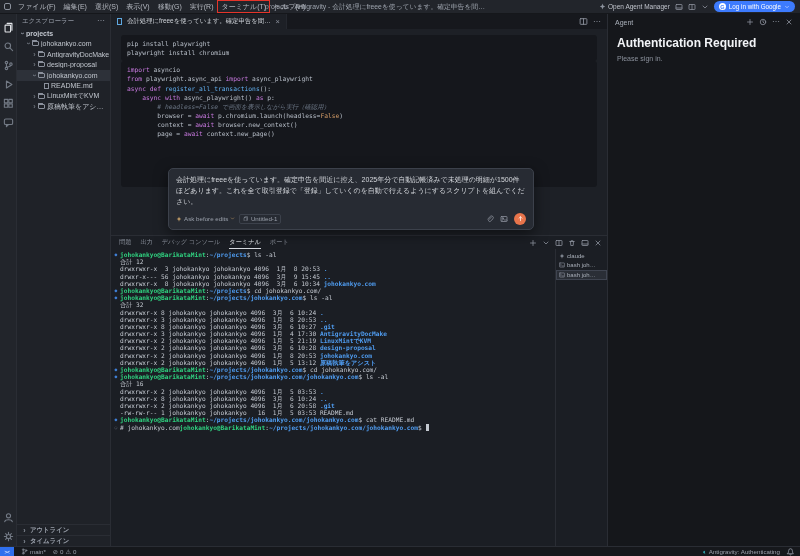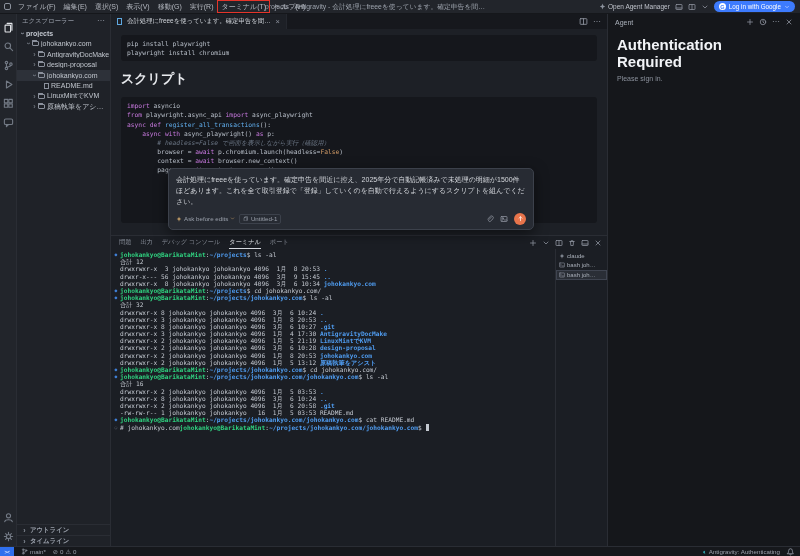--- a/index.html
+++ b/index.html
@@ -126,21 +126,21 @@
   .sess.active{background:#2a2e36;outline:1px solid #3f4450;outline-offset:-1px;}
   .sess-lbl{overflow:hidden;text-overflow:ellipsis;}
 
   
   .agent{width:193px;background:#15171b;border-left:1px solid #2a2d34;display:flex;flex-direction:column;flex:0 0 auto;}
   .agent-header{height:16px;display:flex;align-items:center;gap:5px;padding:0 7px;font-size:7px;color:#aab0ba;flex:0 0 auto;}
   .agent-header .title{margin-right:auto;}
   .agent-header .hico{font-size:8px;color:#8b919c;cursor:pointer;line-height:8px;}
   .agent-header svg{width:8px;height:8px;cursor:pointer;}
   .agent-body{padding:6px 9px;}
-  .agent-heading{font-size:15px;font-weight:bold;color:#f2f4f7;margin-bottom:5px;}
+  .agent-heading{font-size:12px;font-weight:bold;color:#f2f4f7;margin-bottom:5px;}
   .agent-sub{font-size:7px;color:#8b919c;}
 
   
   .statusbar{height:10px;background:#16181c;border-top:1px solid #2a2d34;display:flex;align-items:center;
     font-size:6.2px;color:#9aa0ab;gap:7px;padding-right:5px;flex:0 0 auto;}
   .remote-badge{width:14px;height:10px;background:#2f6fed;color:#fff;font-size:5px;display:flex;align-items:center;
     justify-content:center;letter-spacing:-0.5px;cursor:pointer;}
   .sb-item{display:flex;align-items:center;gap:2px;cursor:pointer;white-space:nowrap;}
   .sb-item svg{width:7px;height:7px;}
   .sb-right{margin-left:auto;display:flex;align-items:center;gap:6px;}
@@ -381,21 +381,20 @@
         <div class="tabbar-actions">
           <svg class="ic">
               <use href="#i-split"></use>
             </svg>
           <span>⋯</span>
         </div>
       </div>
 
       <div class="editor">
         <div class="codeblock" id="code1"><div class="tline"><span class="tbody"><span class="df">pip install playwright</span></span></div><div class="tline"><span class="tbody"><span class="df">playwright install chromium</span></span></div></div>
-        <div class="md-heading">スクリプト</div>
         <div class="codeblock tall" id="code2"><div class="tline"><span class="tbody"><span class="kw">import</span><span class="df"> asyncio</span></span></div><div class="tline"><span class="tbody"><span class="kw">from</span><span class="df"> playwright.async_api </span><span class="kw">import</span><span class="df"> async_playwright</span></span></div><div class="tline"><span class="tbody"><span class="df"></span></span></div><div class="tline"><span class="tbody"><span class="kw">async def</span><span class="fn"> register_all_transactions</span><span class="df">():</span></span></div><div class="tline"><span class="tbody"><span class="df">    </span><span class="kw">async with</span><span class="df"> async_playwright() </span><span class="kw">as</span><span class="df"> p:</span></span></div><div class="tline"><span class="tbody"><span class="df">        </span><span class="cm"># headless=False で画面を表示しながら実行（確認用）</span></span></div><div class="tline"><span class="tbody"><span class="df">        browser = </span><span class="kw">await</span><span class="df"> p.chromium.launch(headless=</span><span class="nm">False</span><span class="df">)</span></span></div><div class="tline"><span class="tbody"><span class="df">        context = </span><span class="kw">await</span><span class="df"> browser.new_context()</span></span></div><div class="tline"><span class="tbody"><span class="df">        page = </span><span class="kw">await</span><span class="df"> context.new_page()</span></span></div></div>
       </div>
 
       <div class="panel">
         <div class="panel-tabs">
           <div class="panel-tabs-list">
               <div class="panel-tab">問題</div>
               <div class="panel-tab">出力</div>
               <div class="panel-tab">デバッグ コンソール</div>
               <div class="panel-tab active">ターミナル</div>

